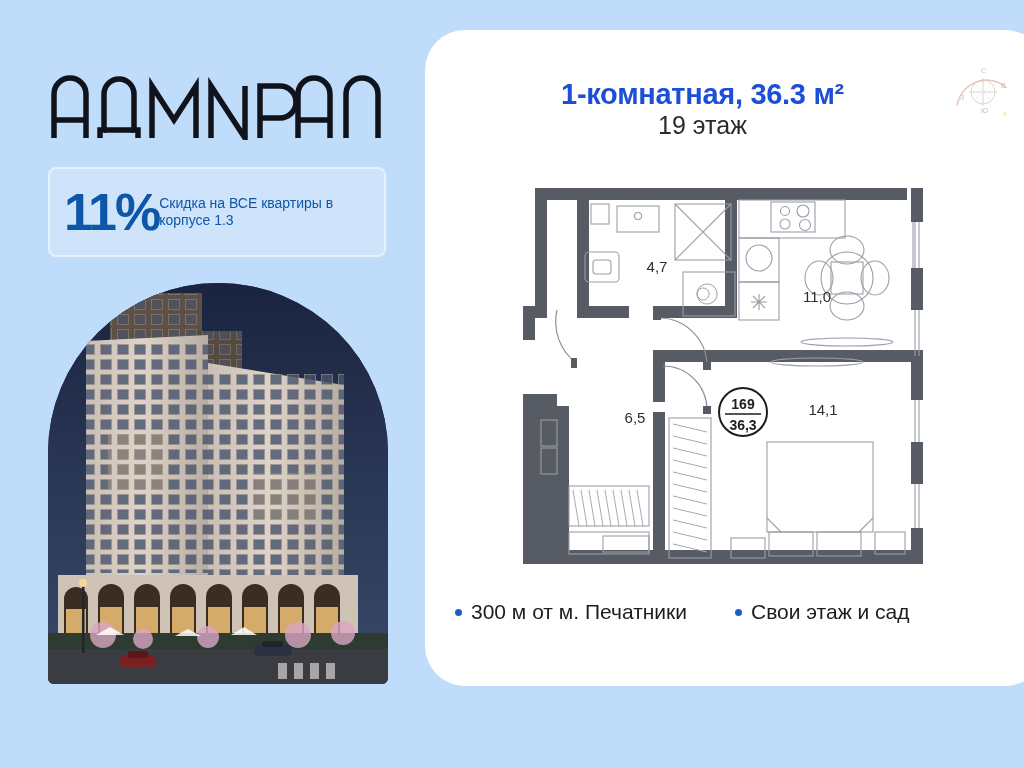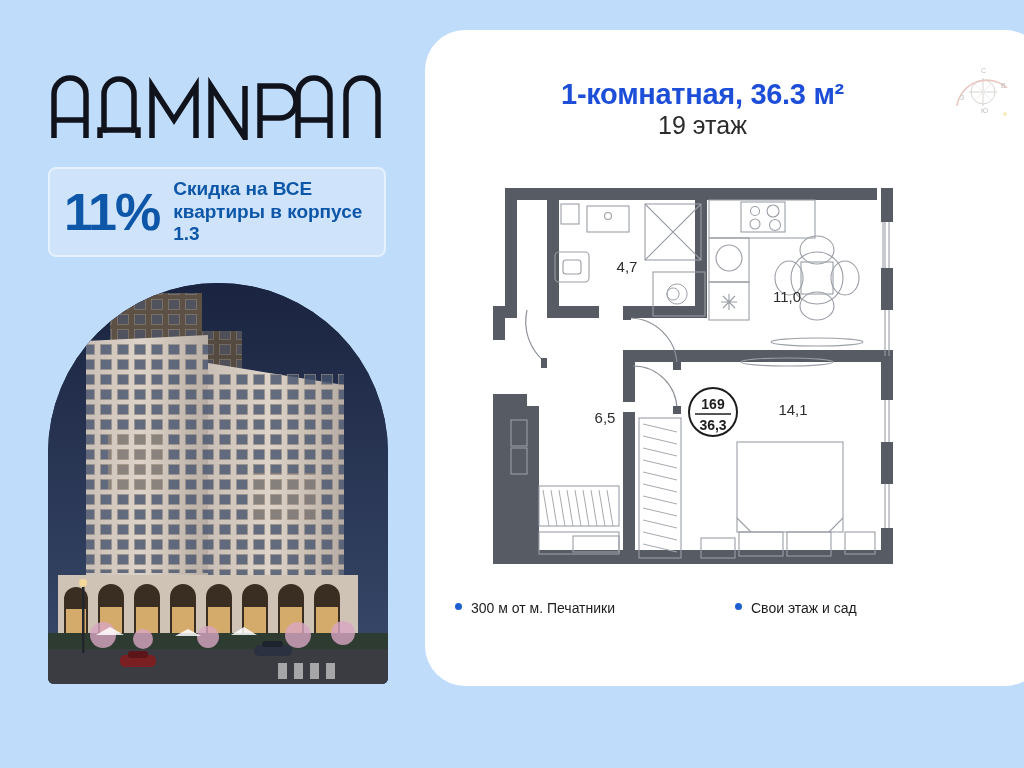--- a/index.html
+++ b/index.html
@@ -26,22 +26,22 @@
     border: 2px solid #e6f1fe;
     border-radius: 8px;
     display: flex; align-items: center; padding: 0 14px;
   }
   #discount-percent {
     font-size: 52px; font-weight: bold; color: #0d56a8;
     letter-spacing: -2px; line-height: 1;
     white-space: nowrap;
   }
   #discount-text {
-    margin-left: 14px; font-size: 19px; line-height: 1.18;
-    color: #0d56a8; font-weight: bold;
+    font-size: 14px; line-height: 1.18;
+    color: #0d56a8; font-weight: normal;
   }
 
   
   #building-photo {
     position: absolute; left: 48px; top: 283px;
     width: 340px; height: 401px;
     border-radius: 170px 170px 6px 6px;
     overflow: hidden;
     background: #1b2640;
   }
@@ -56,33 +56,33 @@
   }
 
   #plan-title-block { position: absolute; left: 0; top: 48px; width: 555px; text-align: center; }
   #plan-title { font-size: 29px; font-weight: bold; color: #1d4ed8; letter-spacing: -0.3px; }
   #plan-subtitle { font-size: 25px; color: #2b2b2b; }
 
   #compass { position: absolute; left: 518px; top: 32px; width: 75px; height: 70px; opacity: .55; }
   #compass svg { display:block; width:100%; height:100%; }
 
   #floorplan-drawing {
-    position: absolute; left: 62px; top: 150px;
+    position: absolute; left: 92px; top: 150px;
     width: 460px; height: 390px;
   }
   #floorplan-drawing svg { display: block; width: 100%; height: 100%; }
 
   
   #features-list {
     position: absolute; left: 30px; top: 570px;
     width: 560px;
     display: grid; grid-template-columns: 280px 250px;
     row-gap: 13px;
   }
-  .feature-item { display: flex; align-items: baseline; font-size: 14px; color: #1d1d1d; text-align: center; }
+  .feature-item { display: flex; align-items: baseline; font-size: 21px; color: #1d1d1d; text-align: center; }
   .feature-dot {
     width: 7px; height: 7px; border-radius: 50%;
     background: #1a5fd0; margin-right: 9px; flex: none;
     position: relative; top: -3px;
   }
   .feature-label { white-space: nowrap; }
 </style>
 </head>
 <body>
 

